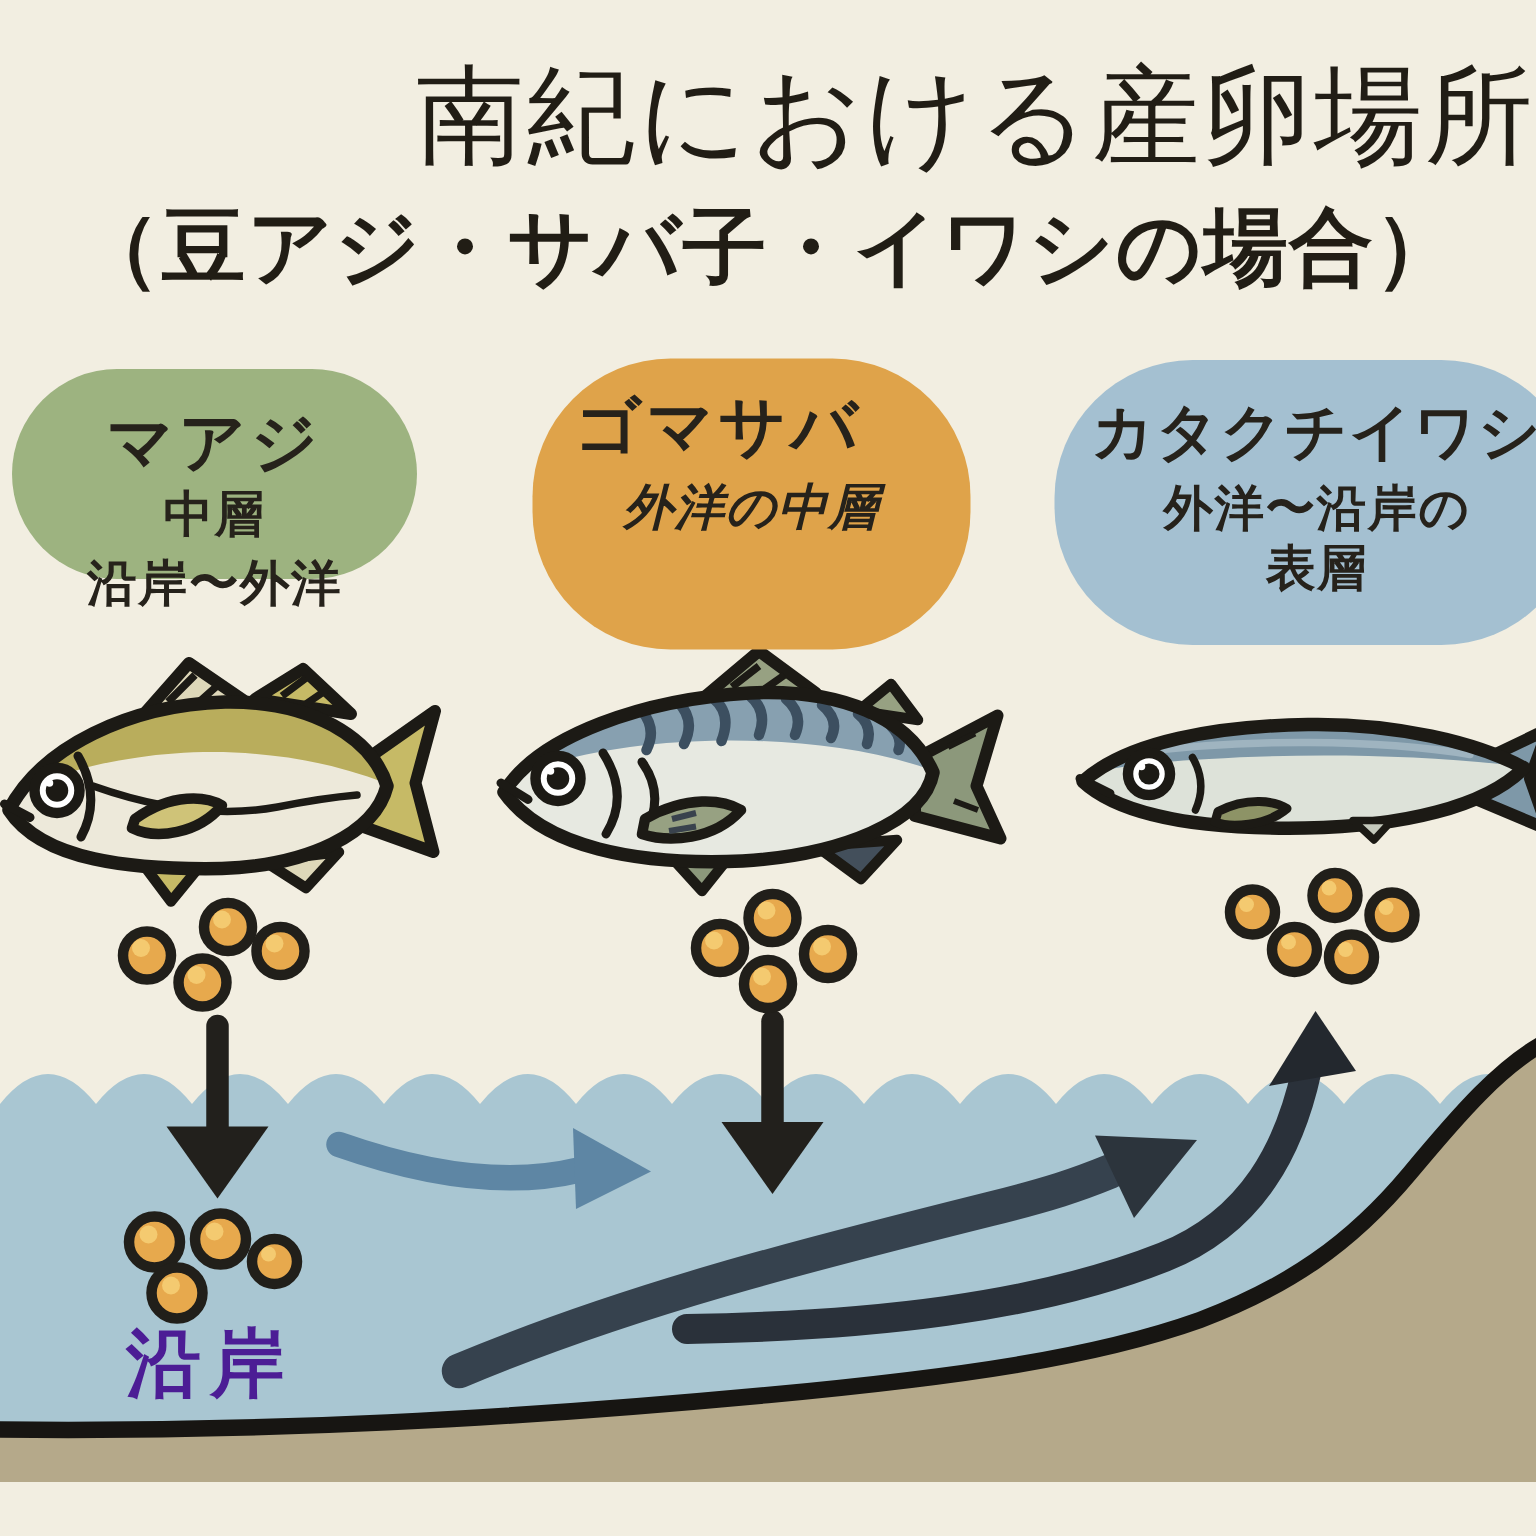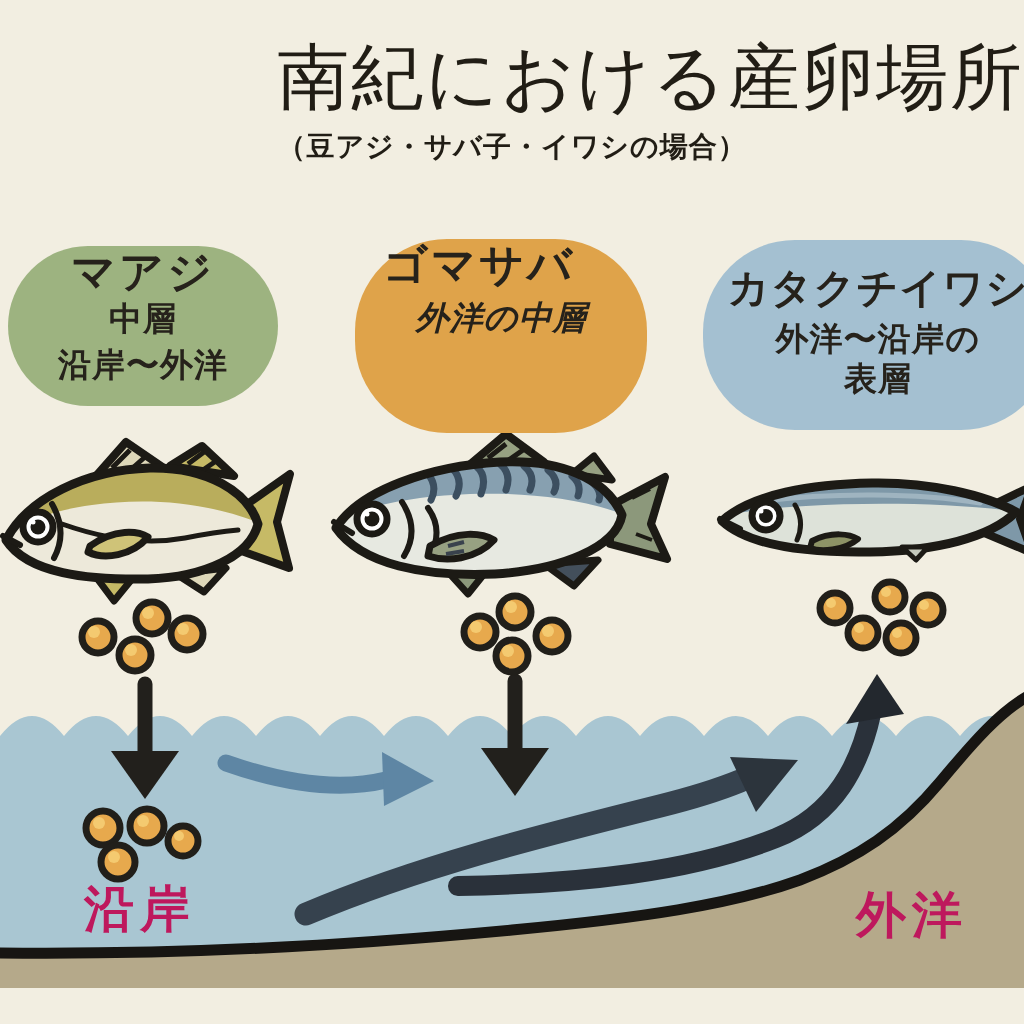--- a/index.html
+++ b/index.html
@@ -2,34 +2,34 @@
 <html><head>
 <meta charset="utf-8">
 <style>
   html,body{margin:0;padding:0;background:#f2eee1;}
   .stage{position:relative;width:1024px;height:1024px;overflow:hidden;background:#f2eee1;
          font-family:"DejaVu Sans",sans-serif;color:#211d15;}
   .scene{position:absolute;left:0;top:0;width:1024px;height:1024px;z-index:1;}
   .title{position:absolute;top:30px;left:0;width:100%;text-align:right;
          font-size:72px;font-weight:400;letter-spacing:2px;color:#211d15;z-index:2;}
   .subtitle{position:absolute;top:128px;left:0;width:100%;text-align:center;
-         font-size:28px;font-weight:800;letter-spacing:1px;color:#211d15;z-index:2;}
+         font-size:56px;font-weight:800;letter-spacing:1px;color:#211d15;z-index:2;}
   .card{position:absolute;z-index:2;text-align:center;color:#26221b;box-sizing:border-box;}
   .card .name{font-size:44px;font-weight:800;line-height:1.2;letter-spacing:3px;}
   .card .sub{font-size:33px;font-weight:700;line-height:1.22;letter-spacing:1px;}
-  .card1{left:8px;top:246px;width:270px;height:160px;background:#9db380;border-radius:90px;}
-  .card2{left:355px;top:239px;width:292px;height:194px;background:#dfa34a;border-radius:92px;text-align:center;}
+  .card1{left:8px;top:246px;width:270px;height:140px;background:#9db380;border-radius:90px;padding-top:24px;}
+  .card2{left:355px;top:239px;width:292px;height:194px;background:#dfa34a;border-radius:92px;padding-top:20px;text-align:center;}
   .card2 .n1{transform:translateX(-22px);}
   .card2 .n2{transform:translateX(44px);}
   .card3{left:703px;top:240px;width:350px;height:190px;background:#a4c0d1;border-radius:92px;padding-top:24px;}
   .card3 .name{font-size:41px;letter-spacing:1px;}
   .card1 .sub, .card3 .sub{margin-top:6px;}
   .card1 .sub2, .card3 .sub2{margin-top:0;}
   .card2 .sub{margin-top:6px;font-style:italic;}
-  .zone{position:absolute;z-index:3;font-size:50px;font-weight:800;letter-spacing:6px;color:#be185d;}
+  .zone{position:absolute;z-index:3;font-size:50px;font-weight:800;letter-spacing:6px;color:#4c1d95;}
   .zone-left{left:84px;top:876px;}
   .zone-right{left:856px;top:882px;}
   
   .egg-o{fill:#e7a94d;stroke:#211f1a;stroke-width:7;}
   .egg-h{fill:#f4ca70;}
   .outline{fill:none;stroke:#1c1a15;stroke-width:9;stroke-linejoin:round;}
   .thin{fill:none;stroke:#1c1a15;stroke-width:6;stroke-linecap:round;}
 </style>
 </head>
 <body>
@@ -187,15 +187,14 @@
       <circle class="egg-o" cx="928" cy="610" r="15"></circle>
         <circle class="egg-h" cx="924" cy="605" r="5"></circle>
       <circle class="egg-o" cx="863" cy="633" r="15"></circle>
         <circle class="egg-h" cx="859" cy="628" r="5"></circle>
       <circle class="egg-o" cx="901" cy="638" r="15"></circle>
         <circle class="egg-h" cx="897" cy="633" r="5"></circle>
     </g>
   </svg>
 
   <div class="zone zone-left">沿岸</div>
-  <div class="zone zone-right">外洋</div>
 
 </div>
 
 </body></html>

